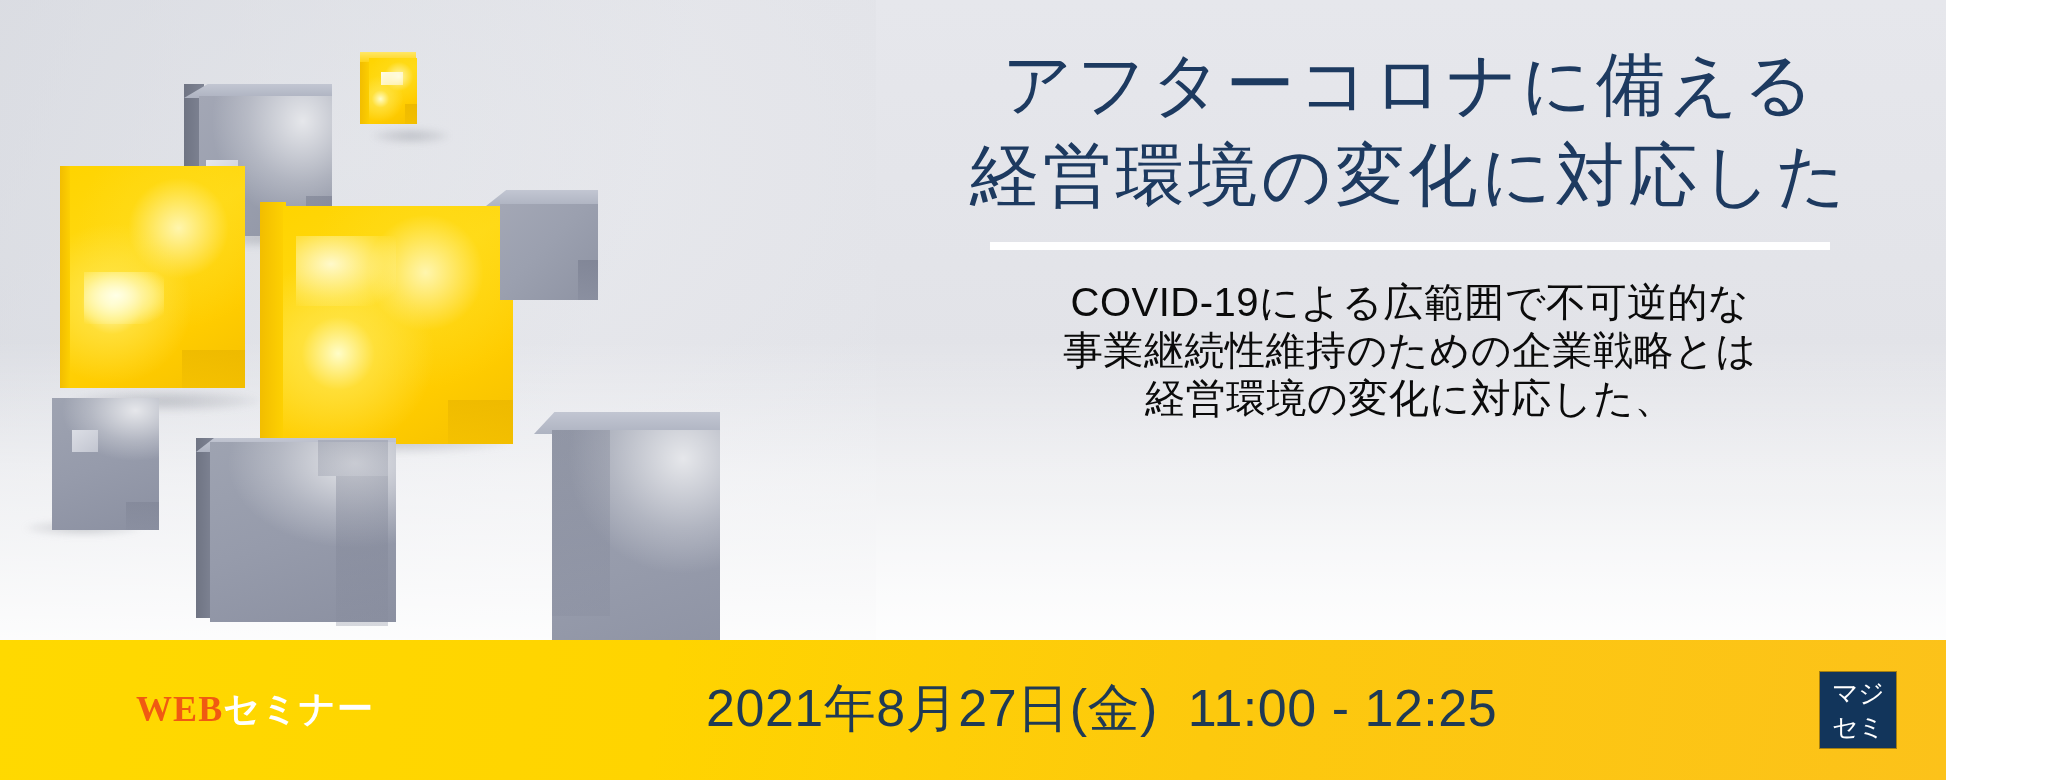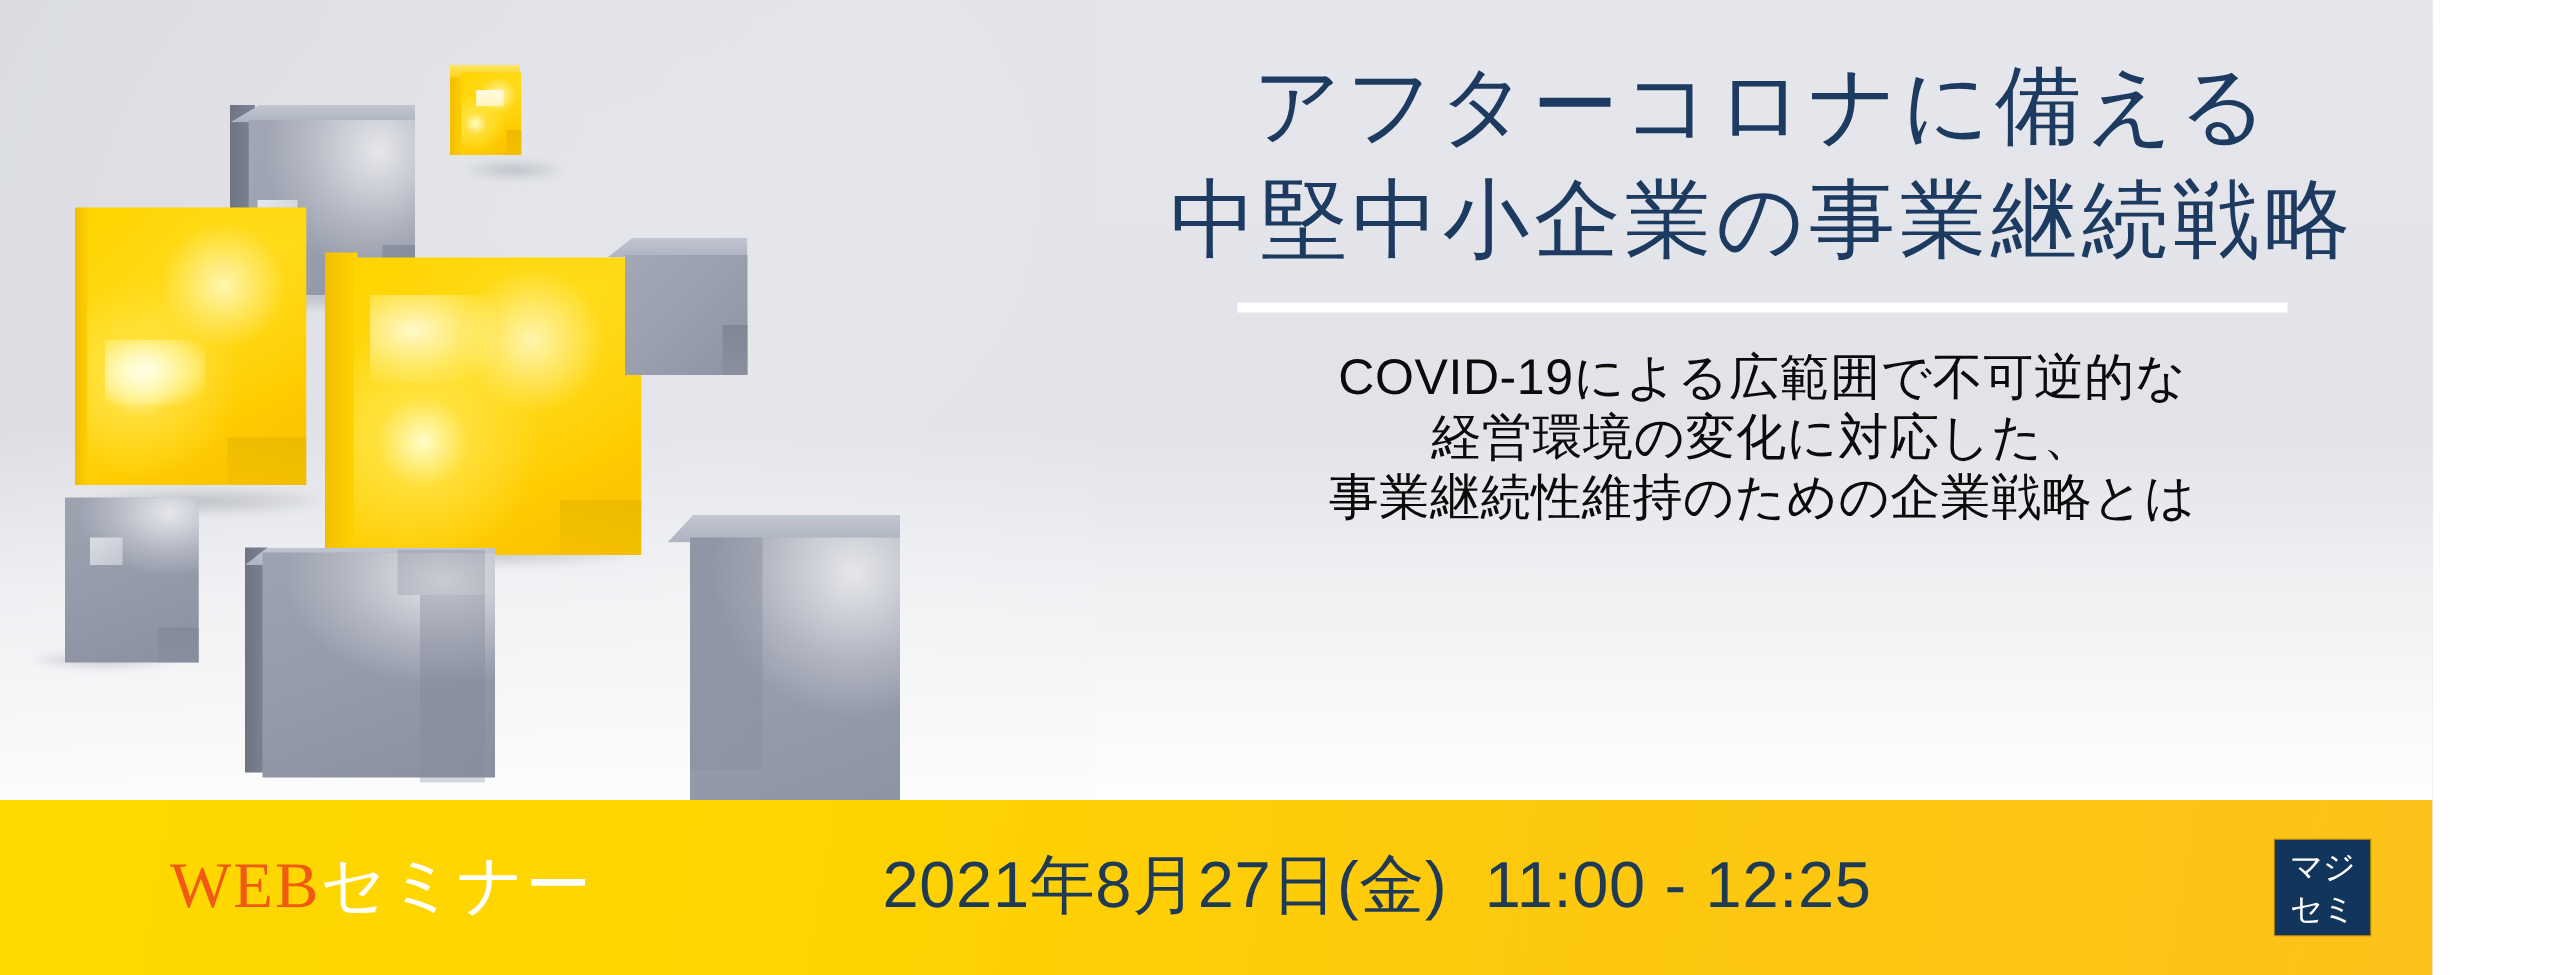--- a/index.html
+++ b/index.html
@@ -102,22 +102,22 @@
   .band {
     position:absolute; left:0; right:0; bottom:0; height:140px;
     background:linear-gradient(100deg,#ffd900 0%, #ffd400 34%, #fdc90d 62%, #fcc21a 100%);
     display:flex; align-items:center;
   }
   .band-inner { position:relative; width:100%; height:100%; }
 
   .web-seminar {
     position:absolute; left:136px; top:50%; transform:translateY(-52%);
     font-family:"Liberation Serif", serif;
-    font-weight:400;
-    font-size:52px;
+    font-weight:700;
+    font-size:36px;
     letter-spacing:.03em;
     white-space:nowrap;
   }
   .web { color:#f05a12; }
   .seminar { color:#ffffff; }
 
   .datetime {
     position:absolute; left:706px; top:50%; transform:translateY(-52%);
     color:#1f3a55;
     font-size:52px;
@@ -219,28 +219,28 @@
       <div class="face g-front2" style="left:552px; top:430px; width:168px; height:270px;"></div>
       <div class="face g-hl" style="left:552px; top:430px; width:168px; height:160px;"></div>
       <div class="face g-dark" style="left:552px; top:430px; width:58px;  height:186px; opacity:.30;"></div>
     </div>
 
   </div>
 
   <div class="content">
 
     <div class="title title-1">アフターコロナに備える</div>
-    <div class="title title-2">中堅中小企業の事業継続戦略</div>
+    <div class="title title-2">経営環境の変化に対応した</div>
 
     <div class="rule"></div>
 
     <div class="sub">
       <div>COVID-19による広範囲で不可逆的な</div>
+      <div>事業継続性維持のための企業戦略とは</div>
       <div>経営環境の変化に対応した、</div>
-      <div>事業継続性維持のための企業戦略とは</div>
     </div>
 
   </div>
 
   <div class="band">
     <div class="band-inner">
 
       <div class="web-seminar">
         <span class="web">WEB</span><span class="seminar">セミナー</span>
       </div>

